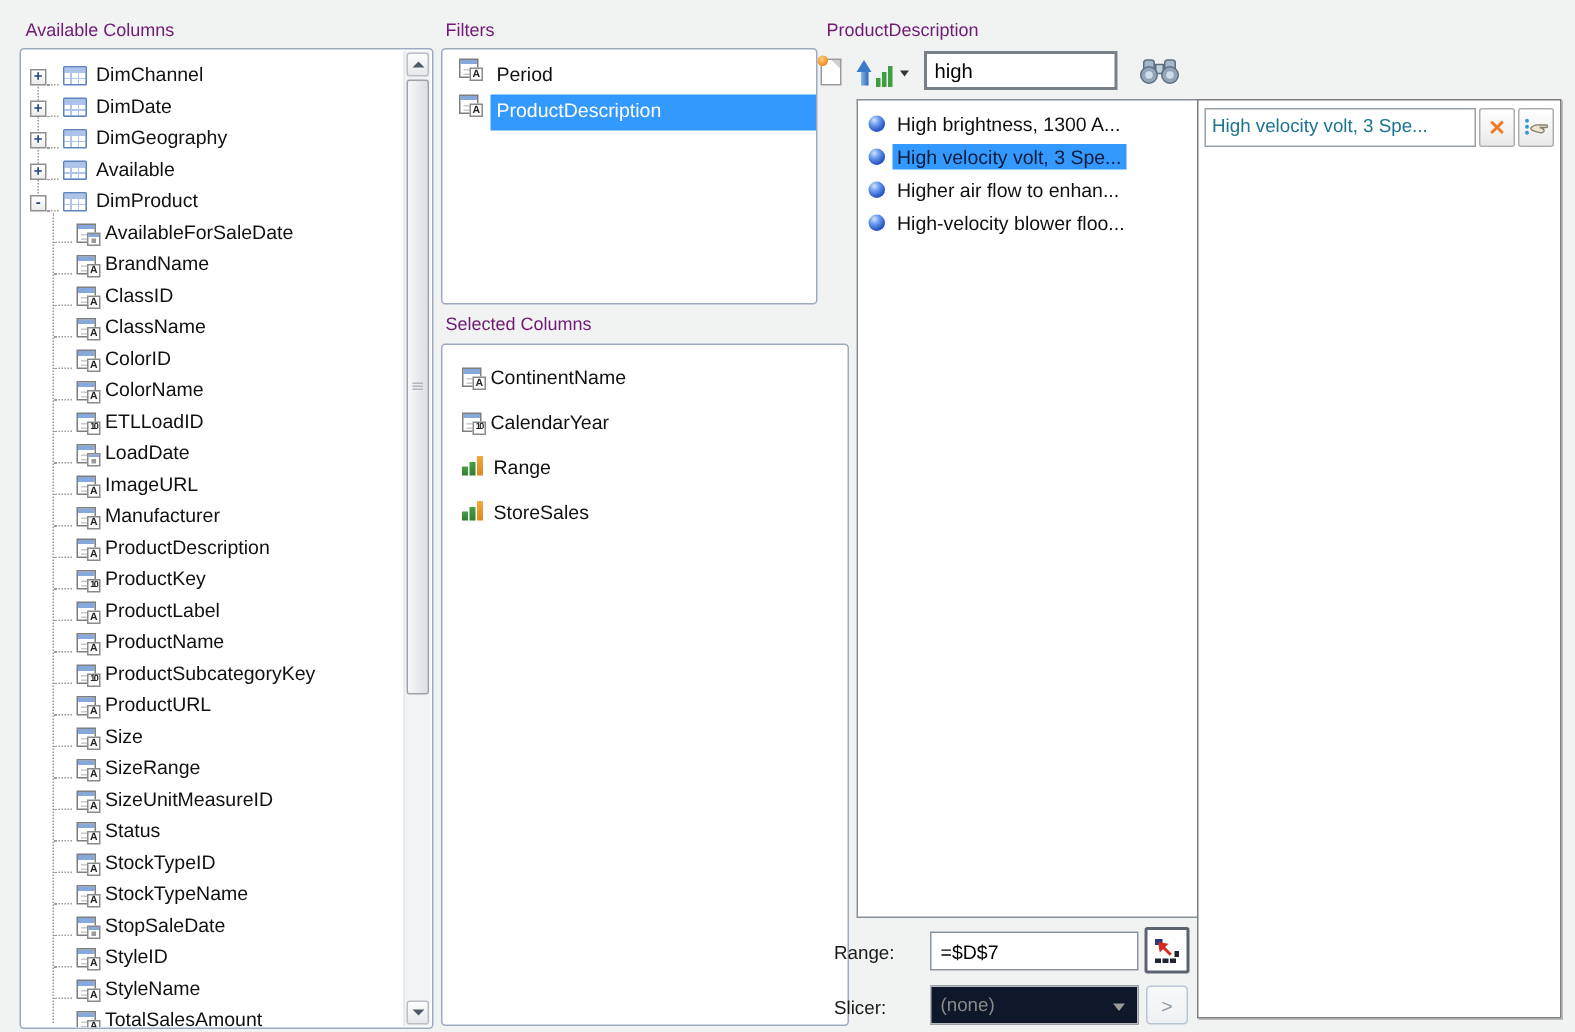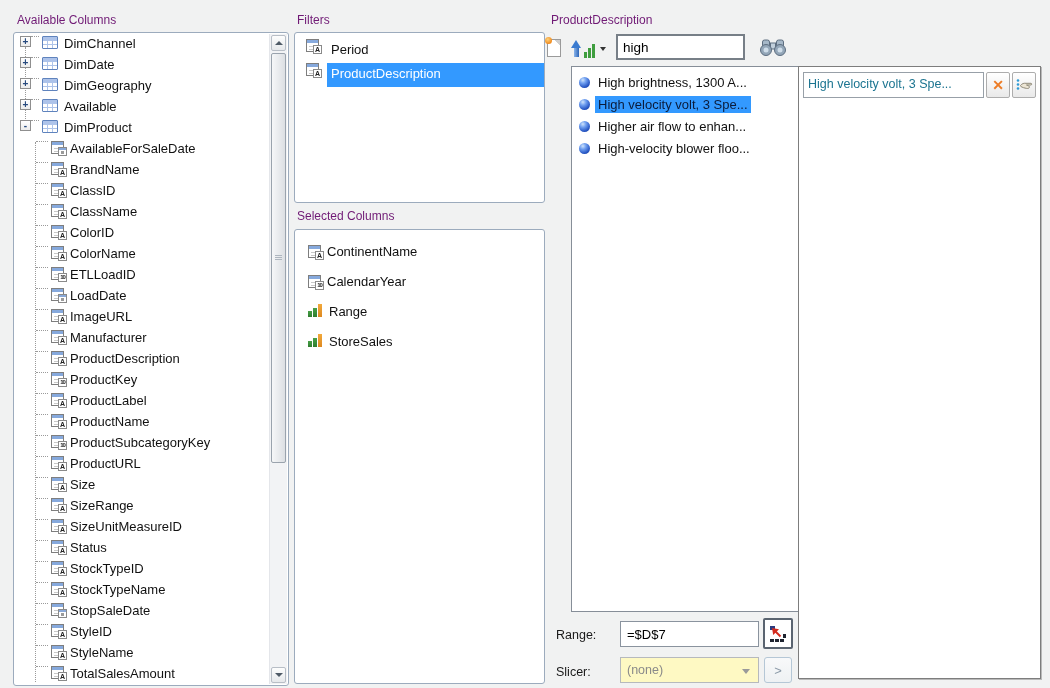--- a/index.html
+++ b/index.html
@@ -9,21 +9,21 @@
 
   .panel{position:absolute;background:#fff;border:1px solid #9cabbd;border-radius:3px;box-sizing:border-box;}
   .sq{border-radius:0;border:1px solid #868e98;}
 
   
   #tree-panel{left:13px;top:32px;width:276px;height:654px;overflow:hidden;}
   .vguide{position:absolute;width:0;border-left:1px dotted #9a9a9a;}
   .g1{left:11px;top:14px;height:84px;}
   .g2{left:21px;top:109px;height:540px;}
   .tree-rows{position:absolute;left:1px;top:0px;right:18px;bottom:0;padding-top:3px;overflow:hidden;}
-  .trow{height:21px;display:flex;align-items:flex-start;white-space:nowrap;}
+  .trow{height:21px;display:flex;align-items:flex-end;white-space:nowrap;}
   .trow.lvl-1{padding-left:5px;}
   .trow.lvl-2{padding-left:21px;}
   .exp{width:11px;height:11px;box-sizing:border-box;border:1px solid #8f8f8f;background:linear-gradient(#ffffff,#ececec);flex:none;position:relative;z-index:1;display:flex;align-items:center;justify-content:center;font-size:10px;font-weight:bold;color:#274a7e;line-height:9px;}
   .exp::before{content:"";}
   .trow.exp-plus .exp::before{content:"+";}
   .trow.exp-minus .exp::before{content:"-";}
   .stub{border-top:1px dotted #9a9a9a;height:0;flex:none;}
   .trow.lvl-1 .stub{width:8px;}
   .trow.lvl-2 .stub{width:12px;}
   .lbl{padding-left:0px;}
@@ -53,21 +53,21 @@
   .sbtn.down{bottom:1px;}
   .tri-up{width:0;height:0;border-left:4px solid transparent;border-right:4px solid transparent;border-bottom:4px solid #4f5a66;}
   .tri-down{width:0;height:0;border-left:4px solid transparent;border-right:4px solid transparent;border-top:4px solid #4f5a66;}
   .sthumb{position:absolute;left:1px;width:15px;top:19px;height:410px;background:linear-gradient(to right,#f6f7f8,#dcdfe3);border:1px solid #9aa3ad;border-radius:2px;box-sizing:border-box;}
   .grip{position:absolute;left:3px;top:50%;margin-top:-3px;width:7px;height:6px;
     background-image:linear-gradient(#aeb6bf,#aeb6bf),linear-gradient(#aeb6bf,#aeb6bf),linear-gradient(#aeb6bf,#aeb6bf);
     background-size:7px 1px;background-position:0 0,0 2px,0 4px;background-repeat:no-repeat;}
 
   
   #filters-panel{left:294px;top:32px;width:251px;height:171px;}
-  #selcols-panel{left:294px;top:229px;width:251px;height:455px;}
+  #selcols-panel{left:294px;top:229px;width:272px;height:455px;}
   .frow{height:24px;display:flex;padding-left:8px;}
   .frow .lbl{flex:1;padding:3px 4px;margin-left:2px;}
   .frow.selected .lbl{background:#3399ff;color:#fff;}
   .crow{height:30px;display:flex;align-items:center;padding-left:10px;}
   .flist{padding-top:6px;}
   .clist{padding-top:6px;}
 
   
   #toolbar{position:absolute;left:547px;top:33px;width:242px;height:30px;display:flex;align-items:center;}
   .tbtn{flex:none;display:flex;align-items:center;justify-content:center;background:transparent;border:none;padding:0;cursor:default;}
@@ -97,21 +97,21 @@
   #chip-panel{left:798px;top:66px;width:243px;height:613px;border:1px solid #7d7d7d;box-shadow:1px 1px 0 #b9b9b9;}
   .chip-row{position:absolute;left:4px;top:5px;right:4px;height:26px;display:flex;gap:2px;align-items:stretch;}
   .chip-text{flex:1;min-width:0;border:1px solid #98a0a8;background:#fff;color:#1b7490;font-size:12.5px;padding:4px 4px 0 4px;white-space:nowrap;overflow:hidden;box-sizing:border-box;}
   .chip-btn{flex:none;width:24px;border:1px solid #adadad;border-radius:2px;background:linear-gradient(#ffffff,#e9e9e9);display:flex;align-items:center;justify-content:center;box-sizing:border-box;padding:0;}
   .x-glyph{color:#ed7c26;font-weight:bold;font-size:14px;line-height:14px;}
 
   
   .fieldlbl{position:absolute;font-size:12.5px;color:#1a1a1a;}
   #range-input{position:absolute;left:620px;top:621px;width:139px;height:26px;box-sizing:border-box;border:1px solid #8a939e;font-family:"Liberation Sans",sans-serif;font-size:13px;padding:2px 6px;background:#fff;color:#000;outline:none;}
   #range-btn{position:absolute;left:763px;top:618px;width:30px;height:31px;box-sizing:border-box;border:2px solid #5a6470;border-radius:2px;background:#fff;display:flex;align-items:center;justify-content:center;padding:0;}
-  #slicer-dd{position:absolute;left:620px;top:657px;width:139px;height:26px;box-sizing:border-box;border:1px solid #b6b9bd;background:#fef9c3;display:flex;align-items:center;color:#8a8a8a;font-size:12.5px;padding-left:6px;}
+  #slicer-dd{position:absolute;left:620px;top:657px;width:139px;height:26px;box-sizing:border-box;border:1px solid #b6b9bd;background:#0f172a;display:flex;align-items:center;color:#8a8a8a;font-size:12.5px;padding-left:6px;}
   .dd-caret{position:absolute;right:8px;top:11px;width:0;height:0;border-left:4px solid transparent;border-right:4px solid transparent;border-top:5px solid #9a9a9a;}
   #slicer-go{position:absolute;left:764px;top:657px;width:28px;height:26px;box-sizing:border-box;border:1px solid #b5c7d6;border-radius:3px;background:linear-gradient(#f8f9fa,#eef1f3);color:#8b9aa8;font-size:13px;display:flex;align-items:center;justify-content:center;padding:0;}
 </style>
 </head>
 <body>
 
 <div id="stage">
 
   <div class="sec-label" style="left:17px;top:13px;">Available Columns</div>
   <div class="sec-label" style="left:297px;top:13px;">Filters</div>

